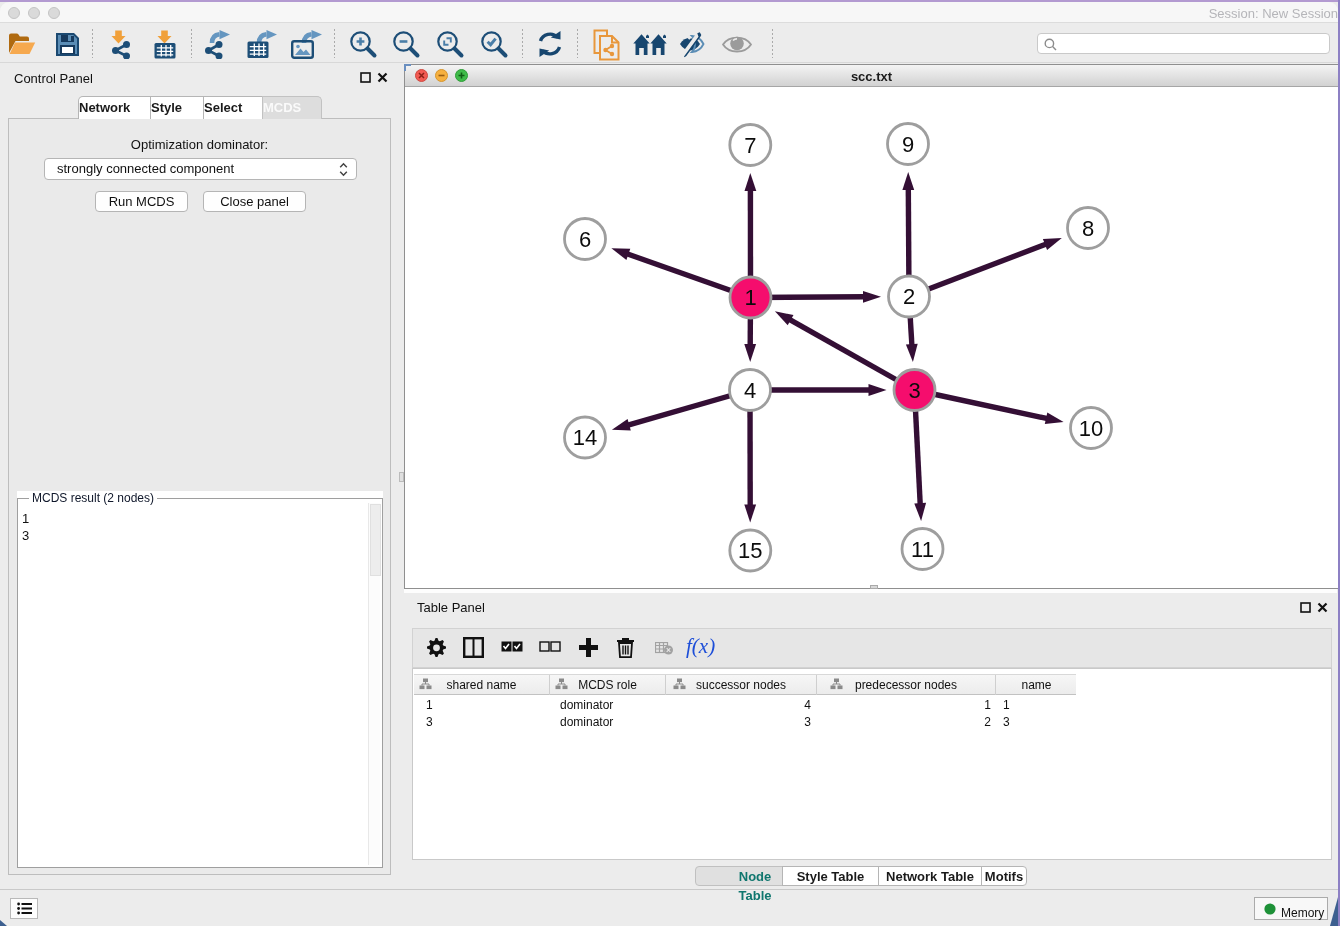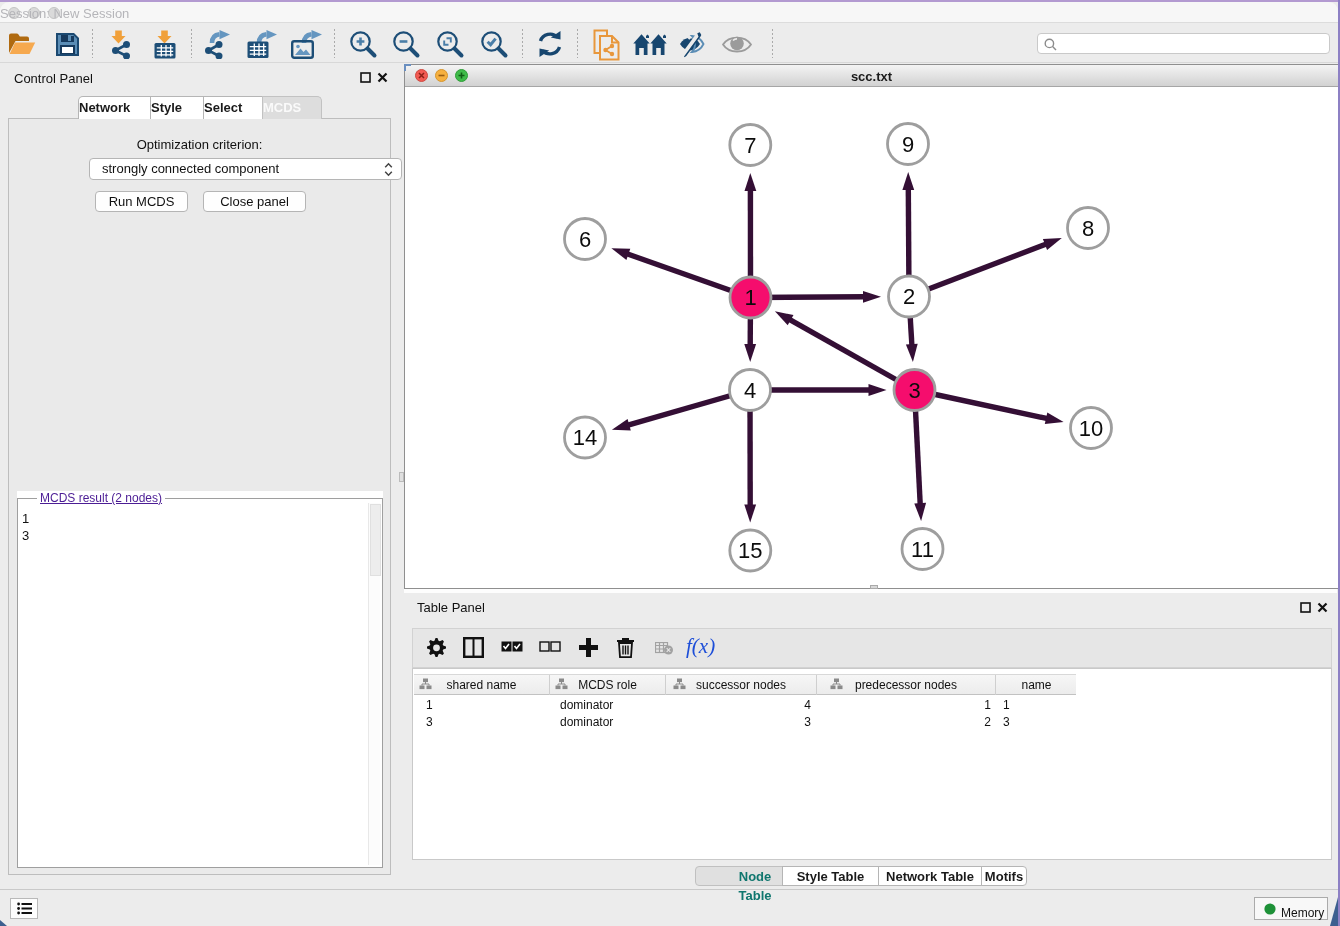--- a/index.html
+++ b/index.html
@@ -3,31 +3,31 @@
 <meta charset="utf-8">
 <style>
 * { margin:0; padding:0; box-sizing:border-box; }
 html,body { width:1340px; height:926px; overflow:hidden; }
 body { font-family:"Liberation Sans", sans-serif; background:#ececec; position:relative; will-change:transform; }
 .abs { position:absolute; }
 #topstrip { left:0; top:0; width:1340px; height:2px; background:#b39ad1; }
 #rightstrip { right:0; top:0; width:2px; height:926px; background:#8d80c4; }
 #titlebar { left:0; top:2px; width:1338px; height:21px; background:#f7f7f7; border-radius:9px 9px 0 0; border-bottom:1px solid #dcdcdc; }
 .tl { position:absolute; top:7px; width:12px; height:12px; border-radius:50%; background:#dadada; border:1px solid #c4c4c4; }
-#wintitle { left:0; top:6px; width:1338px; text-align:left; font-size:13px; color:#b5b5b9; }
+#wintitle { left:0; top:6px; width:1338px; text-align:right; font-size:13px; color:#b5b5b9; }
 #toolbar { left:0; top:23px; width:1338px; height:40px; background:#ececec; border-bottom:1px solid #d8d8d8; }
 .sep { position:absolute; top:29px; height:29px; width:1px; background-image:linear-gradient(#aaa 40%, rgba(255,255,255,0) 0%); background-size:1px 4px; }
 .icon { position:absolute; }
 #searchbox { left:1037px; top:33px; width:293px; height:21px; background:#fff; border:1px solid #c9c9c9; border-radius:4px; }
 
 #cp-title { left:14px; top:71px; font-size:13px; color:#111; }
 #cp-border { left:8px; top:118px; width:383px; height:757px; border:1px solid #bdbdbd; background:#eaeaea; }
 .tab { position:absolute; top:96px; height:23px; background:#fff; border:1px solid #b5b5b5; border-bottom:none; font-size:13px; font-weight:bold; color:#1a1a1a; line-height:22px; }
 #opt-label { left:8px; top:137px; width:383px; text-align:center; font-size:13px; color:#111; }
-#dropdown { left:44px; top:158px; width:313px; height:22px; background:#fff; border:1px solid #b5b5b5; border-radius:4px; font-size:13px; color:#111; line-height:20px; padding-left:12px;margin-left:45px; }
+#dropdown { left:44px; top:158px; width:313px; height:22px; background:#fff; border:1px solid #b5b5b5; border-radius:4px; font-size:13px; color:#111; line-height:20px; padding-left:12px; }
 .btn { position:absolute; height:21px; background:#fefefe; border:1px solid #b5b5b5; border-radius:4px; font-size:13px; color:#111; text-align:center; line-height:19px; }
 #fieldset { left:17px; top:491px; width:366px; height:377px; background:#fff; }
 #fs-scroll { position:absolute; right:3px; top:12px; width:12px; height:362px; border-left:1px solid #e8e8e8; background:#fcfcfc; }
 #fs-thumb { position:absolute; left:1px; top:1px; width:11px; height:72px; background:#ededed; border:1px solid #e0e0e0; }
 
 #netwin { left:404px; top:64px; width:935px; height:525px; border:1px solid #8f8f8f; background:#fff; }
 #nettitle { position:absolute; left:0; top:0; width:100%; height:22px; background:linear-gradient(#f4f4f4,#dcdcdc 70%,#d2d2d2); border-bottom:1px solid #a6a6a6; }
 .tl2 { position:absolute; top:4px; width:13px; height:13px; border-radius:50%; }
 #netname { position:absolute; width:100%; top:4px; text-align:center; font-size:13px; font-weight:bold; color:#1a1a1a; }
 
@@ -165,31 +165,31 @@
     <rect x="1" y="1" width="9" height="9" fill="none" stroke="#111" stroke-width="1.6"></rect>
   </svg>
 <svg class="icon" style="left:377px;top:72px" width="11" height="11" viewBox="0 0 11 11">
     <path d="M1.5 1.5 L9.5 9.5 M9.5 1.5 L1.5 9.5" stroke="#111" stroke-width="2.2"></path>
   </svg>
 <div class="abs" id="cp-border"></div>
 <div class="tab" style="left:78px;width:73px;border-radius:5px 0 0 0;">Network</div>
 <div class="tab" style="left:150px;width:54px;border-radius:0;">Style</div>
 <div class="tab" style="left:203px;width:60px;border-radius:0;">Select</div>
 <div class="tab" style="left:262px;width:60px;border-radius:0 5px 0 0;background:#ddd;color:#fafafa;border-color:#c2c2c2;">MCDS</div>
-<div class="abs" id="opt-label">Optimization criterion:</div>
+<div class="abs" id="opt-label">Optimization dominator:</div>
 <div class="abs" id="dropdown">strongly connected component
  <svg style="position:absolute;right:8px;top:3px" width="9" height="15" viewBox="0 0 9 15">
   <path d="M1.2 5.2 L4.5 1.8 L7.8 5.2 M1.2 9.8 L4.5 13.2 L7.8 9.8" stroke="#444" stroke-width="1.5" fill="none"></path>
  </svg>
 </div>
 <div class="btn" style="left:95px;top:191px;width:93px;">Run MCDS</div>
 <div class="btn" style="left:203px;top:191px;width:103px;">Close panel</div>
 <div class="abs" id="fieldset">
  <fieldset style="position:absolute;left:0;top:0;width:366px;height:377px;border:1px solid #9f9f9f;">
-  <legend style="font-size:12px;color:#4c1d95;margin-left:19px;padding:0 3px;text-decoration:underline;">MCDS result (2 nodes)</legend>
+  <legend style="font-size:12px;color:#0f172a;margin-left:11px;padding:0 3px;">MCDS result (2 nodes)</legend>
  </fieldset>
  <div id="fs-scroll">
       <div id="fs-thumb"></div>
     </div>
  <div style="position:absolute;left:5px;top:20px;font-size:13px;line-height:16.5px;color:#111;">1<br>3</div>
 </div>
 <div class="abs" style="left:399px;top:472px;width:5px;height:10px;background:#e0e0e0;border:1px solid #bbb;"></div>
 <div class="abs" id="netwin">
  <svg style="position:absolute;left:-1px;top:22px;will-change:transform" width="932" height="501" viewBox="0 0 932 501" font-family="Liberation Sans, sans-serif">
 <line x1="346.5" y1="210.5" x2="346.4" y2="101.0" stroke="#340f35" stroke-width="5.4"></line>

